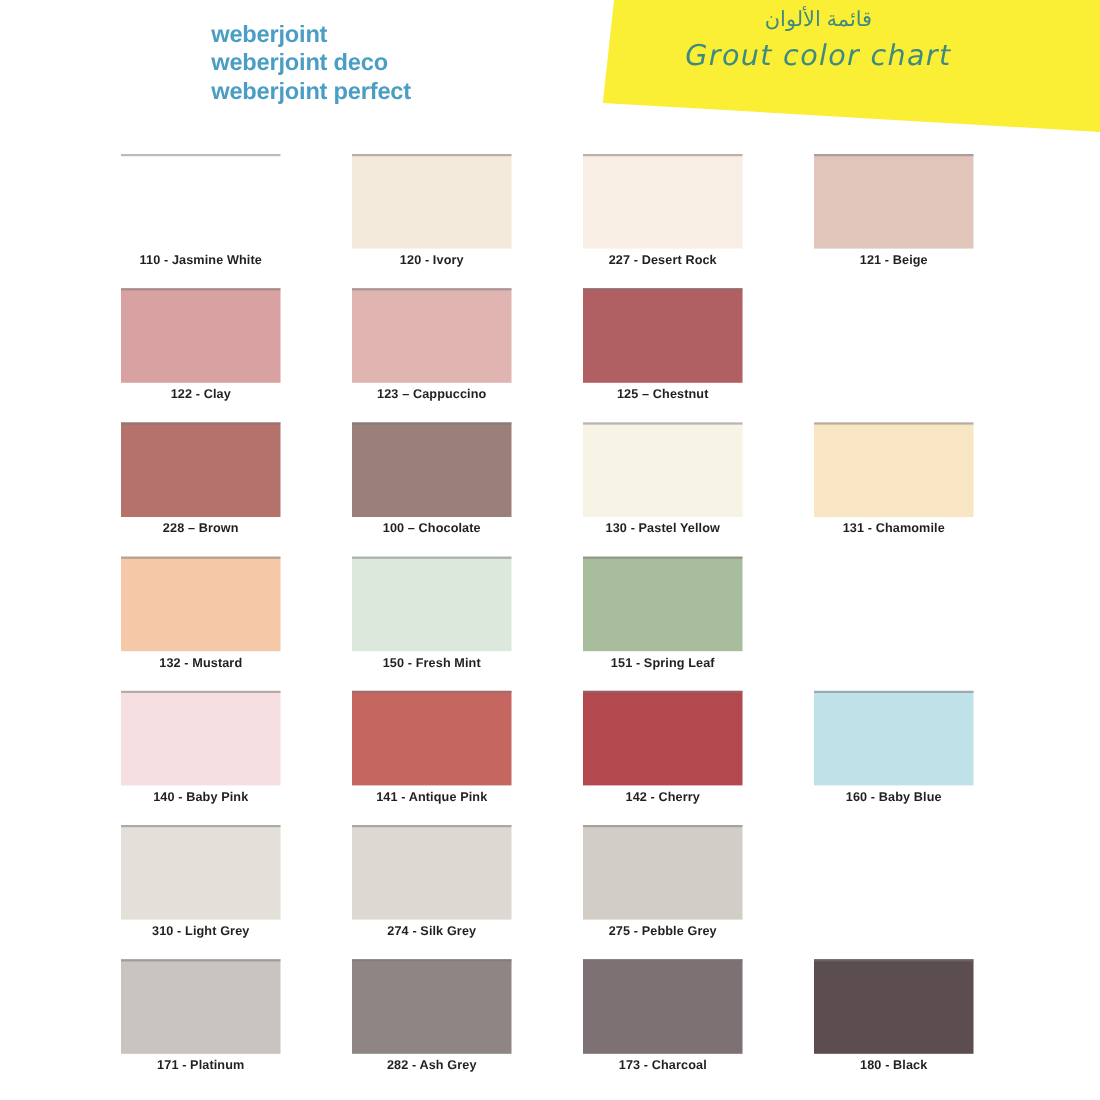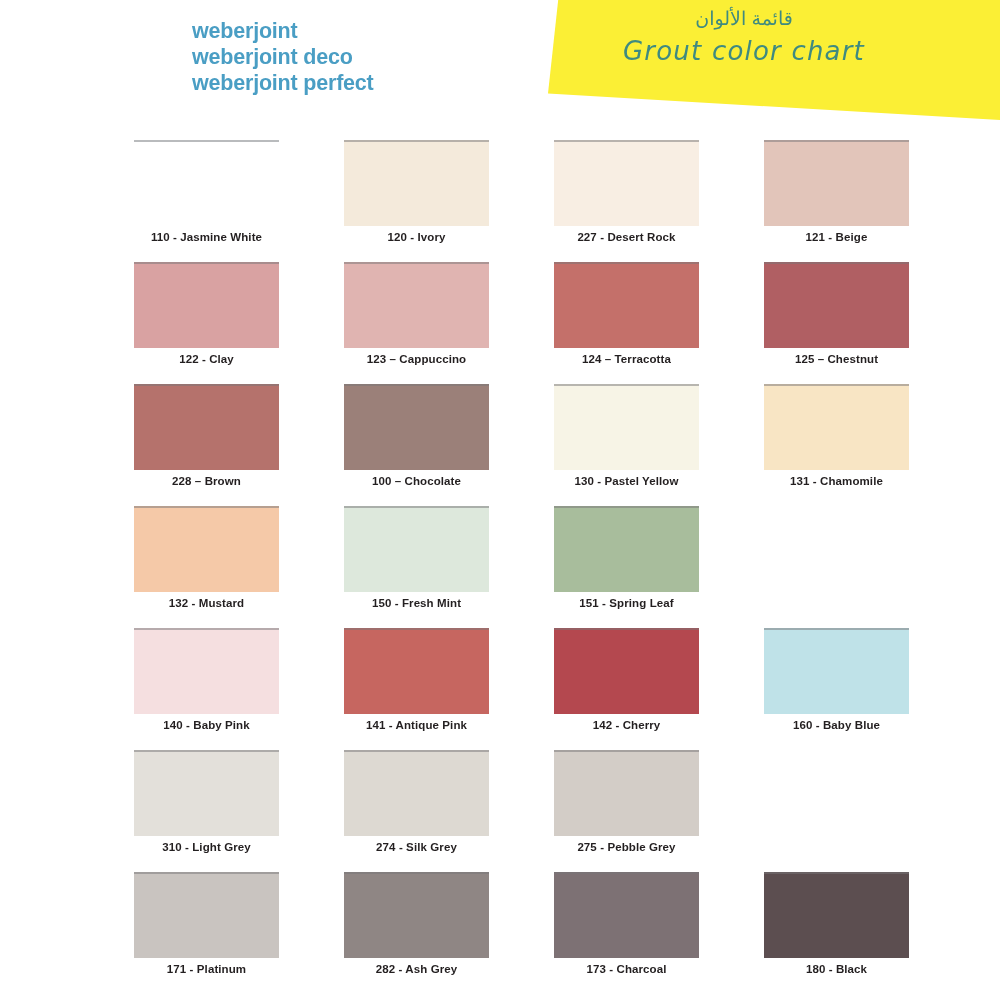--- a/index.html
+++ b/index.html
@@ -74,21 +74,21 @@
   
   #swatch-grid {
     position: absolute;
     left: 0;
     top: 135px;
     width: 1000px;
   }
   .swatch-row {
     display: flex;
     height: 122px;
-    padding-left: 116px;
+    padding-left: 92px;
     box-sizing: border-box;
   }
   .swatch-cell {
     width: 180px;
     margin-right: 30px;
     position: relative;
   }
   .swatch-chip {
     width: 145px;
     height: 86px;
@@ -186,26 +186,20 @@
         </div>
         <div class="swatch-label">122 - Clay</div>
       </div>
       <div class="swatch-cell">
         <div class="swatch-chip" style="background: rgb(224, 180, 177);">
           <div class="chip-top-edge"></div>
         </div>
         <div class="swatch-label">123 – Cappuccino</div>
       </div>
       <div class="swatch-cell">
-        <div class="swatch-chip" style="background: rgb(196, 112, 106);">
-          <div class="chip-top-edge"></div>
-        </div>
-        <div class="swatch-label">124 – Terracotta</div>
-      </div>
-      <div class="swatch-cell">
         <div class="swatch-chip" style="background: rgb(176, 95, 99);">
           <div class="chip-top-edge"></div>
         </div>
         <div class="swatch-label">125 – Chestnut</div>
       </div>
     </div>
     <div class="swatch-row">
       <div class="swatch-cell">
         <div class="swatch-chip" style="background: rgb(181, 114, 108);">
           <div class="chip-top-edge"></div>

